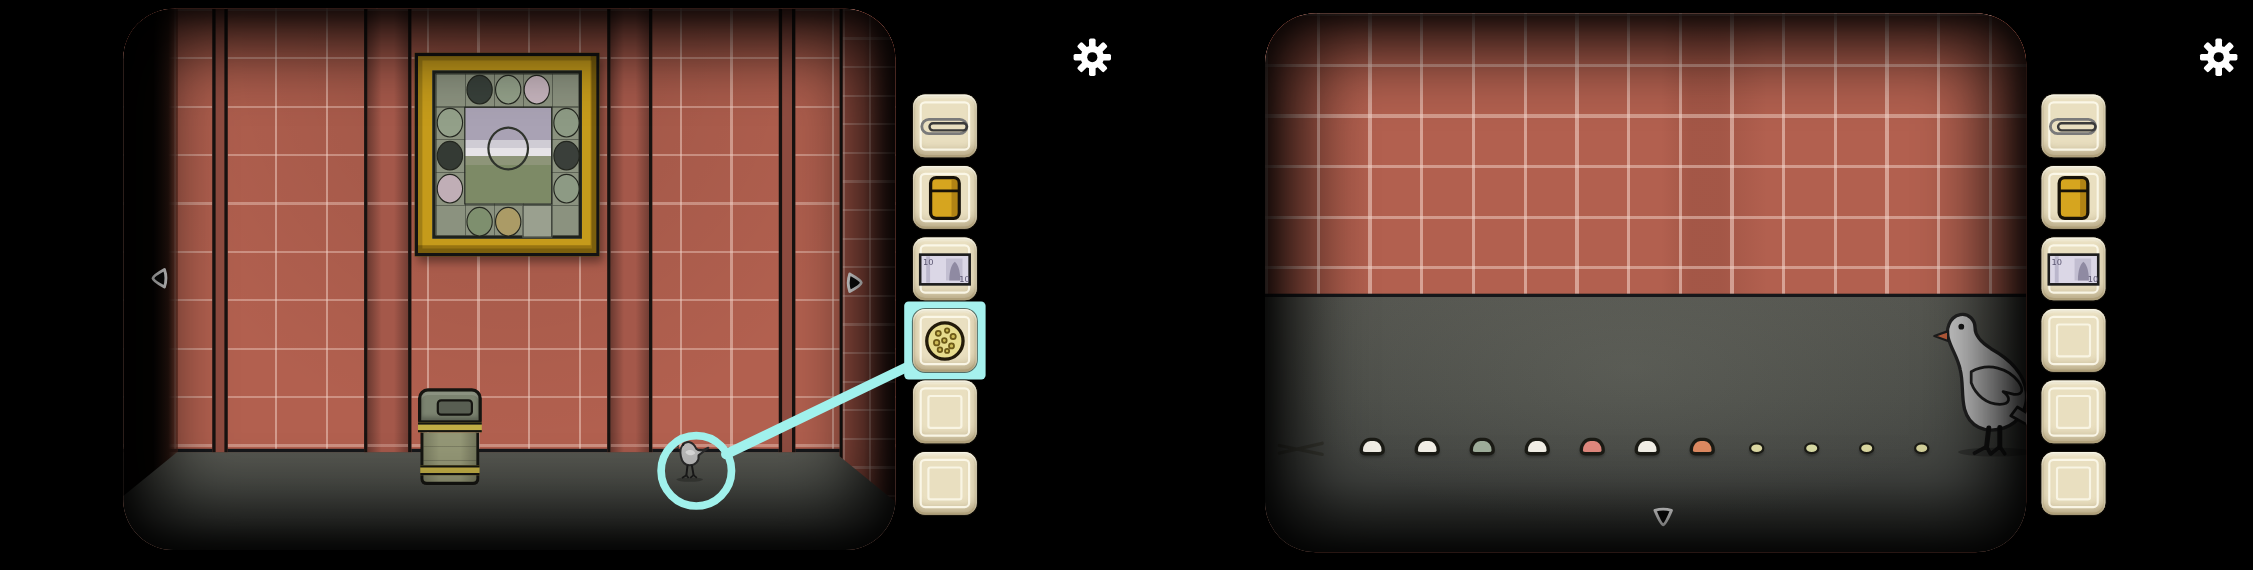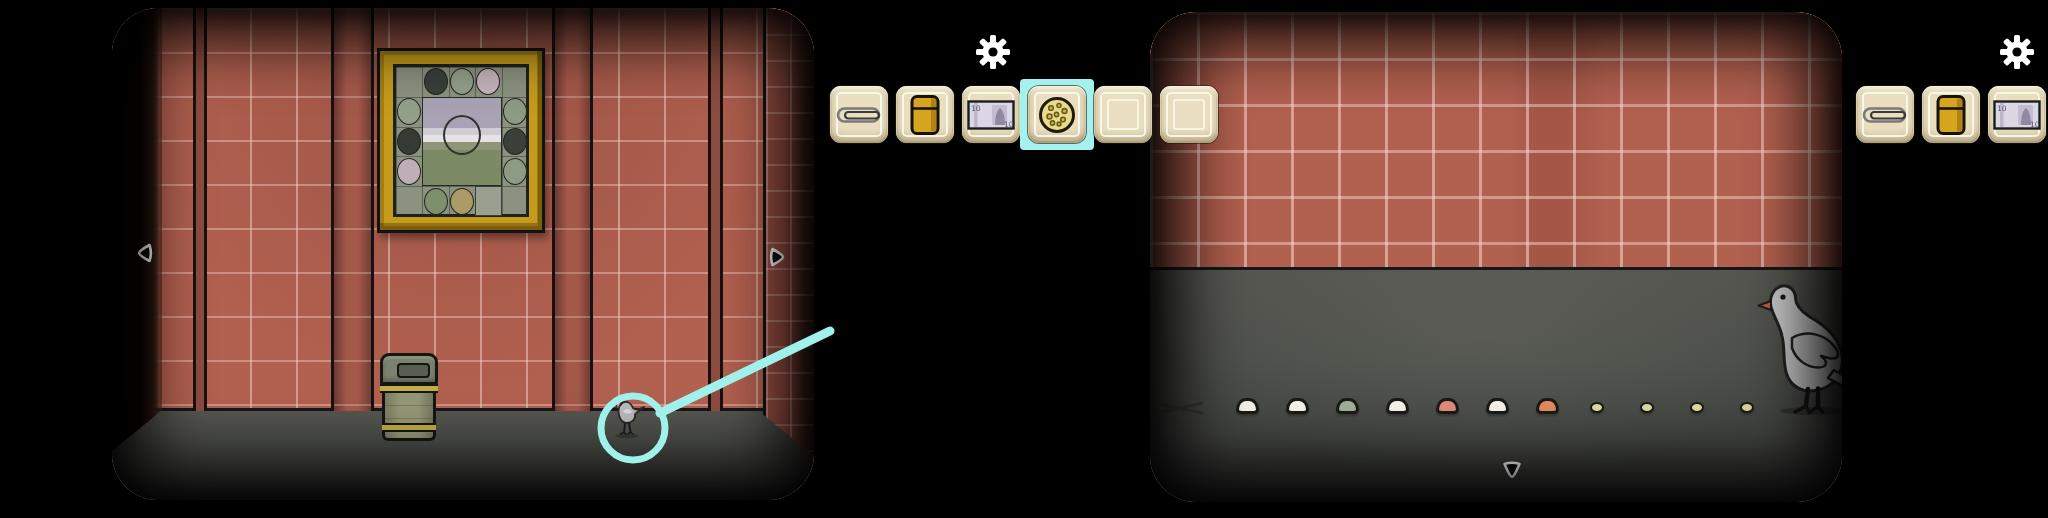--- a/index.html
+++ b/index.html
@@ -94,21 +94,21 @@
   .seed.large{top:386px;width:23px;height:16px;border:3px solid #1b1b15;
     border-radius:11px 11px 6px 6px / 13px 13px 5px 5px;}
   .seed.small{top:390px;width:14px;height:11px;border:2.5px solid #1b1b15;border-radius:50%;}
 
   .xmark{position:absolute;left:10px;top:386px;z-index:9;}
 
   .pigeon-large{position:absolute;left:602px;top:262px;z-index:12;}
   .pigeon-small{position:absolute;left:496px;top:385px;z-index:12;}
 
   
-  .inv{position:absolute;top:86px;display:flex;gap:8px;z-index:60;}
+  .inv{position:absolute;top:86px;display:flex;flex-direction:column;gap:8px;z-index:60;}
   #inv-left{left:830px;} #inv-right{left:1856px;}
   .slotwrap{position:relative;width:58px;height:57px;}
   .hl{position:absolute;left:-8px;top:-7px;width:74px;height:71px;background:#a5f1ee;border-radius:4px;}
   .slot{position:relative;width:58px;height:57px;border-radius:11px;background:#e9dfc0;box-sizing:border-box;
     box-shadow:inset 0 2px 3px rgba(255,255,246,.95), inset 0 -6px 9px rgba(118,98,58,.45),
                inset 0 0 0 2px rgba(175,155,105,.35), 0 0 0 1px rgba(30,25,15,.6);}
   .slot::before{content:"";position:absolute;inset:6px;border:2.5px solid rgba(252,249,234,.92);border-radius:5px;}
   .slot.empty::after{content:"";position:absolute;inset:13px;border:2.5px solid rgba(252,249,234,.85);border-radius:3px;}
   .slot svg{position:absolute;left:50%;top:50%;transform:translate(-50%,-50%);}
 

